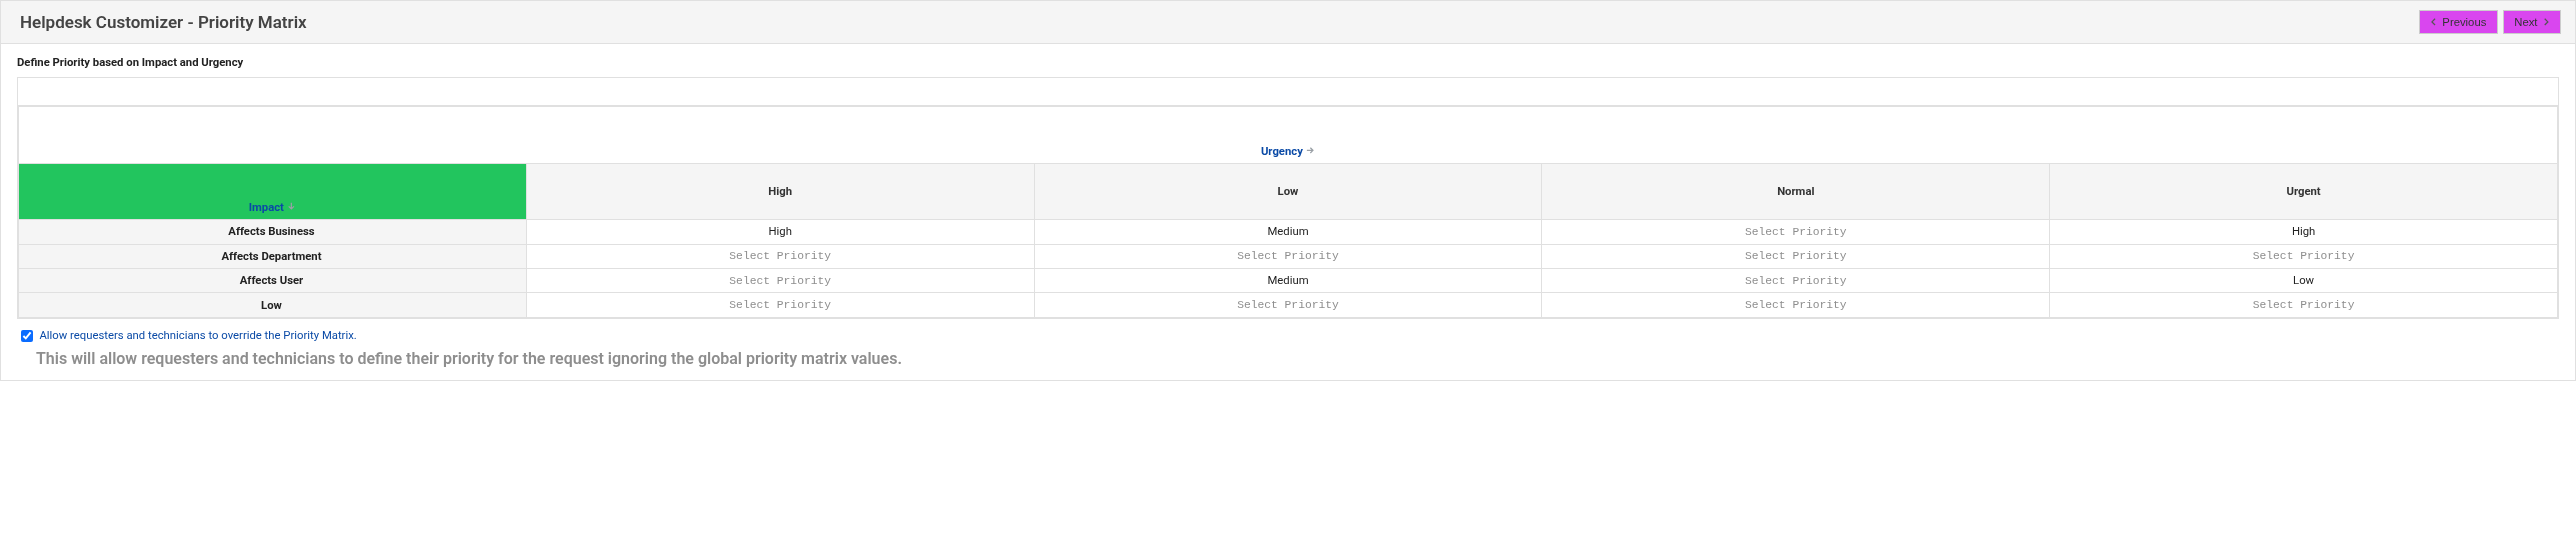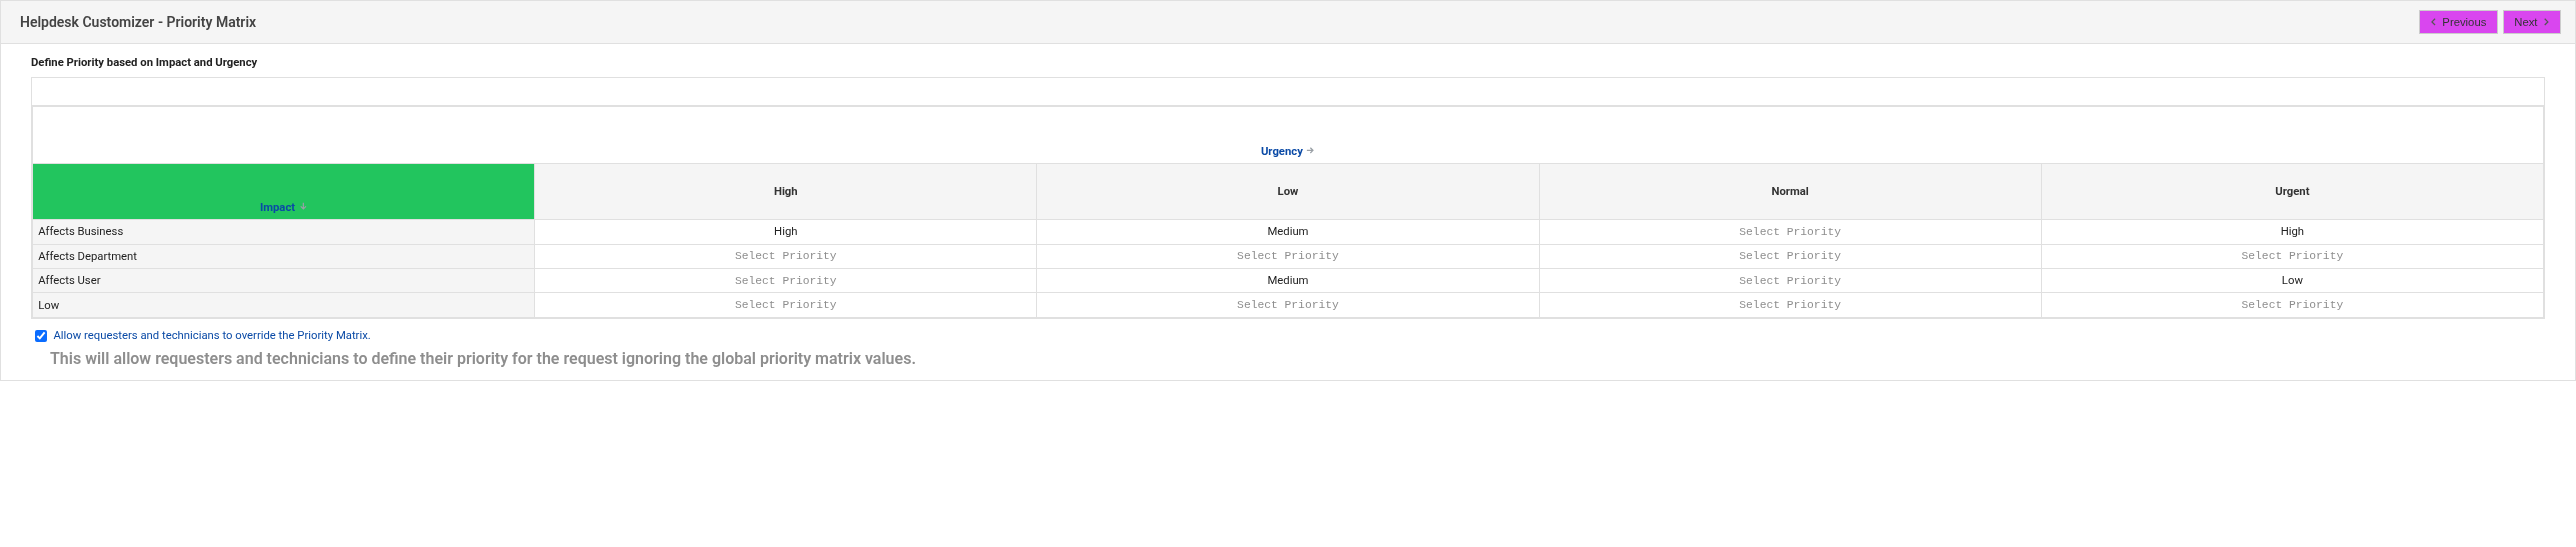--- a/index.html
+++ b/index.html
@@ -15,42 +15,42 @@
     }
     .header {
       display: flex;
       justify-content: space-between;
       align-items: center;
       background: #f5f5f5;
       border-bottom: 0.9px solid #e0e0e0;
       padding: 8.7px 14px 8.7px 19px;
     }
     .header-title {
-      font-size: 14px;
+      font-size: 17px;
       font-weight: 600;
       color: #444;
     }
     .header-buttons {
       display: flex;
       gap: 5.2px;
     }
     .nav-btn {
       display: inline-flex;
       align-items: center;
       gap: 4.3px;
       background: #d946ef;
       border: 0.9px solid #ccc;
       padding: 5.2px 10.4px;
       font-size: 11.3px;
       cursor: pointer;
       color: #333;
     }
     .nav-btn svg { width: 7.8px; height: 7.8px; }
     .content {
-      padding: 12px 30px;
+      padding: 12px 16px;
     }
     .section-title {
       font-size: 11.3px;
       font-weight: 700;
       color: #222;
       margin-bottom: 8.7px;
     }
     .matrix-wrapper {
       border: 0.9px solid #e0e0e0;
       border-top: 0.9px solid #e0e0e0;
@@ -99,22 +99,22 @@
       font-weight: 700;
       color: #333;
     }
     .col-header.impact-hdr {
       background: #22c55e;
       text-align: center;
       width: 287px;
     }
     .impact-label-cell {
       background: #f5f5f5;
-      text-align: left;
-      font-weight: 400;
+      text-align: center;
+      font-weight: 700;
       color: #222;
       padding-left: 5.2px !important;
       width: 287px;
     }
     .priority-cell {
       text-align: center;
       font-weight: 400;
       color: #222;
       background: #fff;
       cursor: pointer;

